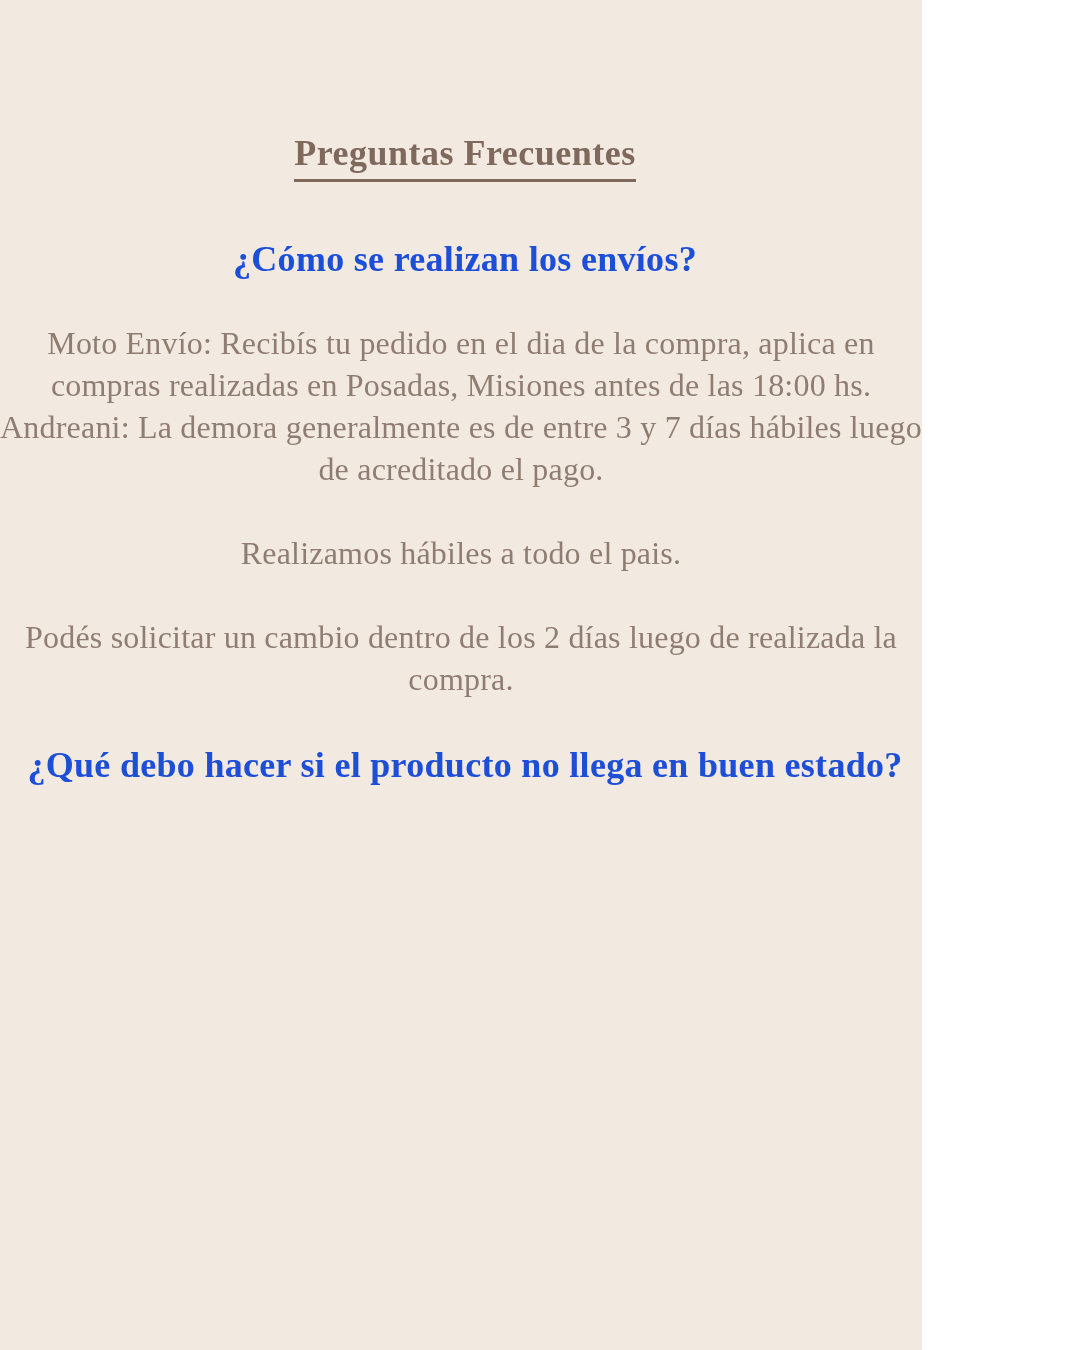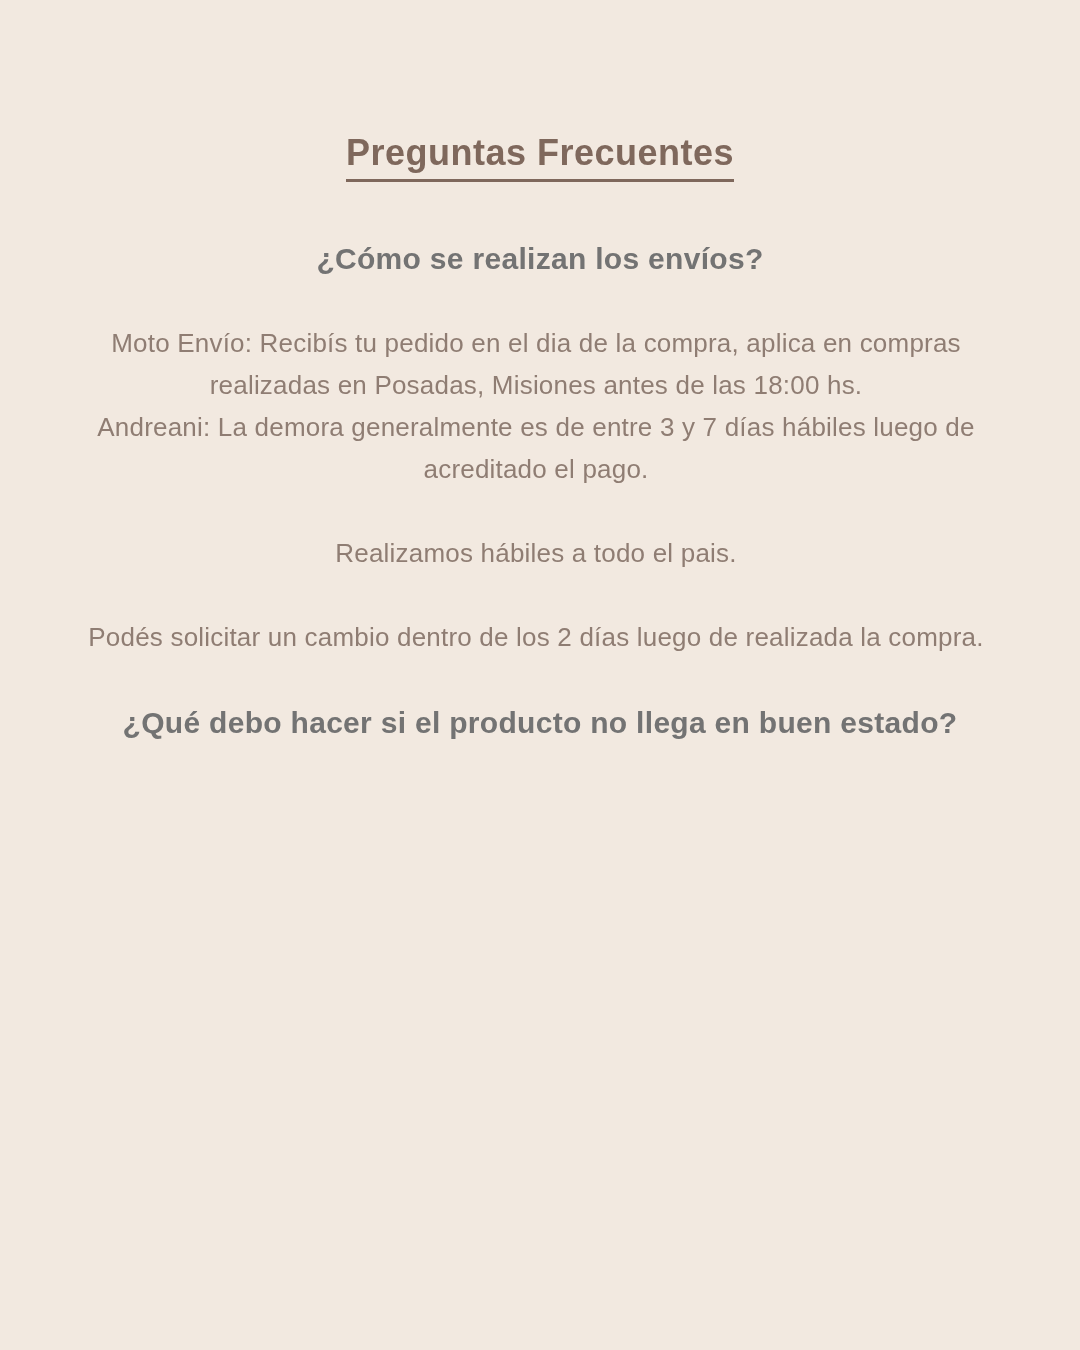--- a/index.html
+++ b/index.html
@@ -1,24 +1,24 @@
 <!DOCTYPE html>
 <html><head>
 <meta charset="utf-8">
 <style>
   html, body {
     margin: 0;
     padding: 0;
   }
   .page {
     position: relative;
-    width: 1080px;
+    width: 922px;
     height: 1350px;
     background: #f2e9e0;
-    font-family: Liberation Sans, sans-serif;
+    font-family: Liberation Serif, serif;
     overflow: hidden;
     box-sizing: border-box;
     padding-top: 130px;
   }
   .content {
     width: 930px;
     margin: 0 auto;
     text-align: center;
   }
   .page-title {
@@ -28,32 +28,32 @@
     color: #7f685c;
     letter-spacing: 0.5px;
     margin: 0 0 12px 0;
   }
   .page-title .underlined {
     display: inline-block;
     border-bottom: 3px solid #7f685c;
     padding-bottom: 3px;
   }
   .faq-question {
-    font-size: 30px;
+    font-size: 36px;
     line-height: 42px;
     font-weight: bold;
-    color: #737373;
+    color: #1d4ed8;
     letter-spacing: 0.3px;
     margin: 44px 0 0 0;
   }
   .faq-question.first {
     margin-top: 56px;
   }
   .faq-answer {
-    font-size: 26px;
+    font-size: 32px;
     line-height: 42px;
     font-weight: normal;
     color: #8f7d73;
     letter-spacing: 0.2px;
     margin: 42px 8px 0 0;
     white-space: pre-line;
   }
 </style>
 </head>
 <body>

